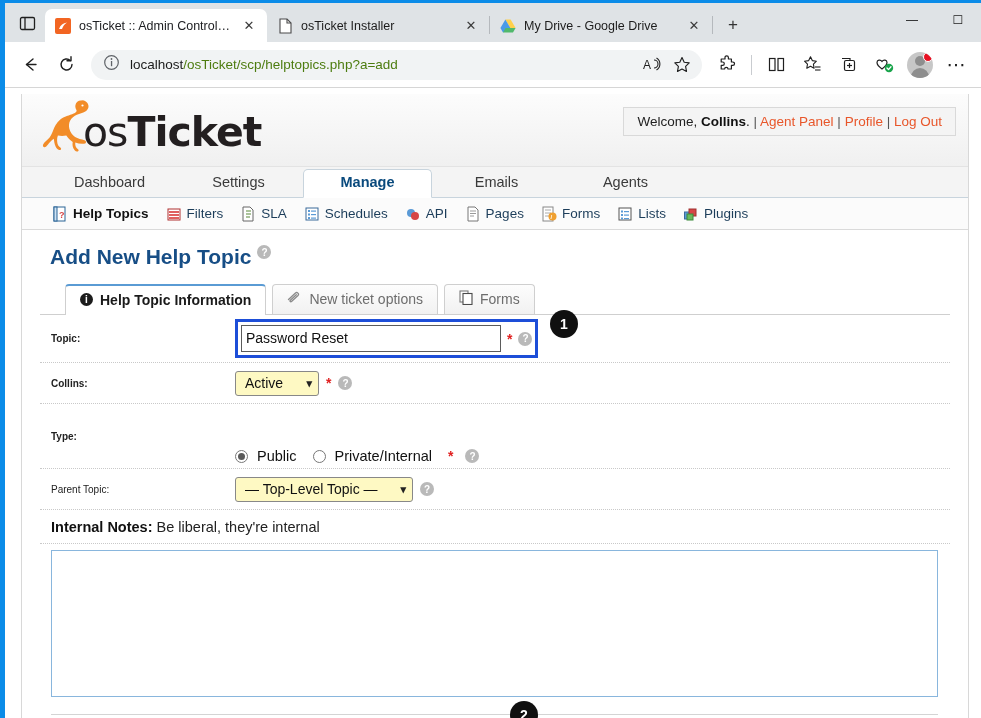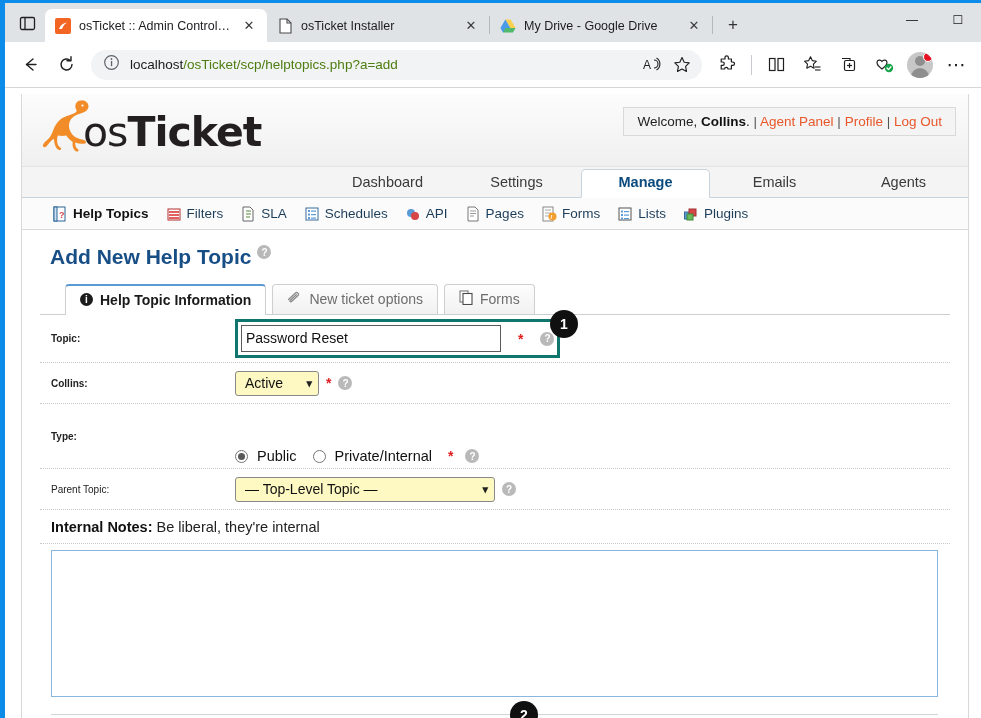--- a/index.html
+++ b/index.html
@@ -239,21 +239,20 @@
 
   
   .navtabs {
     height: 30px;
     background: #f4f4f4;
     border-bottom: 1px solid #c8d4dd;
     display: flex;
     align-items: flex-end;
     padding-left: 23px;
     position: relative;
-    justify-content: flex-end;
   }
   .navtab {
     font-size: 14.5px;
     color: #3a3a3a;
     padding: 5px 0 7px;
     width: 129px;
     text-align: center;
     box-sizing: border-box;
     position: relative;
   }
@@ -378,44 +377,44 @@
     border: 1px solid #5b5b5b;
     background: #fff;
     font-size: 14px;
     color: #111;
     padding: 2px 4px;
     font-family: "Liberation Sans", sans-serif;
     box-sizing: content-box;
     line-height: 21px;
   }
   .highlight-box {
-    border: 3px solid #0f766e;
+    border: 3px solid #1d4ed8;
     padding: 3px;
     display: inline-flex;
     align-items: center;
-    gap: 17px;
+    gap: 6px;
     box-sizing: border-box;
     justify-content: flex-end;
   }
   .sel {
     height: 25px;
     border: 1px solid #888;
     border-radius: 3px;
     background: #fef9c3;
     font-size: 14px;
     color: #111;
     display: flex;
     align-items: center;
     justify-content: space-between;
     padding: 0 6px 0 9px;
     box-sizing: border-box;
     font-family: "Liberation Sans", sans-serif;
   }
   .sel.status { width: 84px; }
-  .sel.parent { width: 260px; }
+  .sel.parent { width: 178px; }
   .chev {
     font-size: 11px;
     color: #222;
     margin-left: 8px;
     font-weight: bold;
   }
   .radio {
     width: 13px; height: 13px;
     border-radius: 50%;
     border: 1px solid #777;

